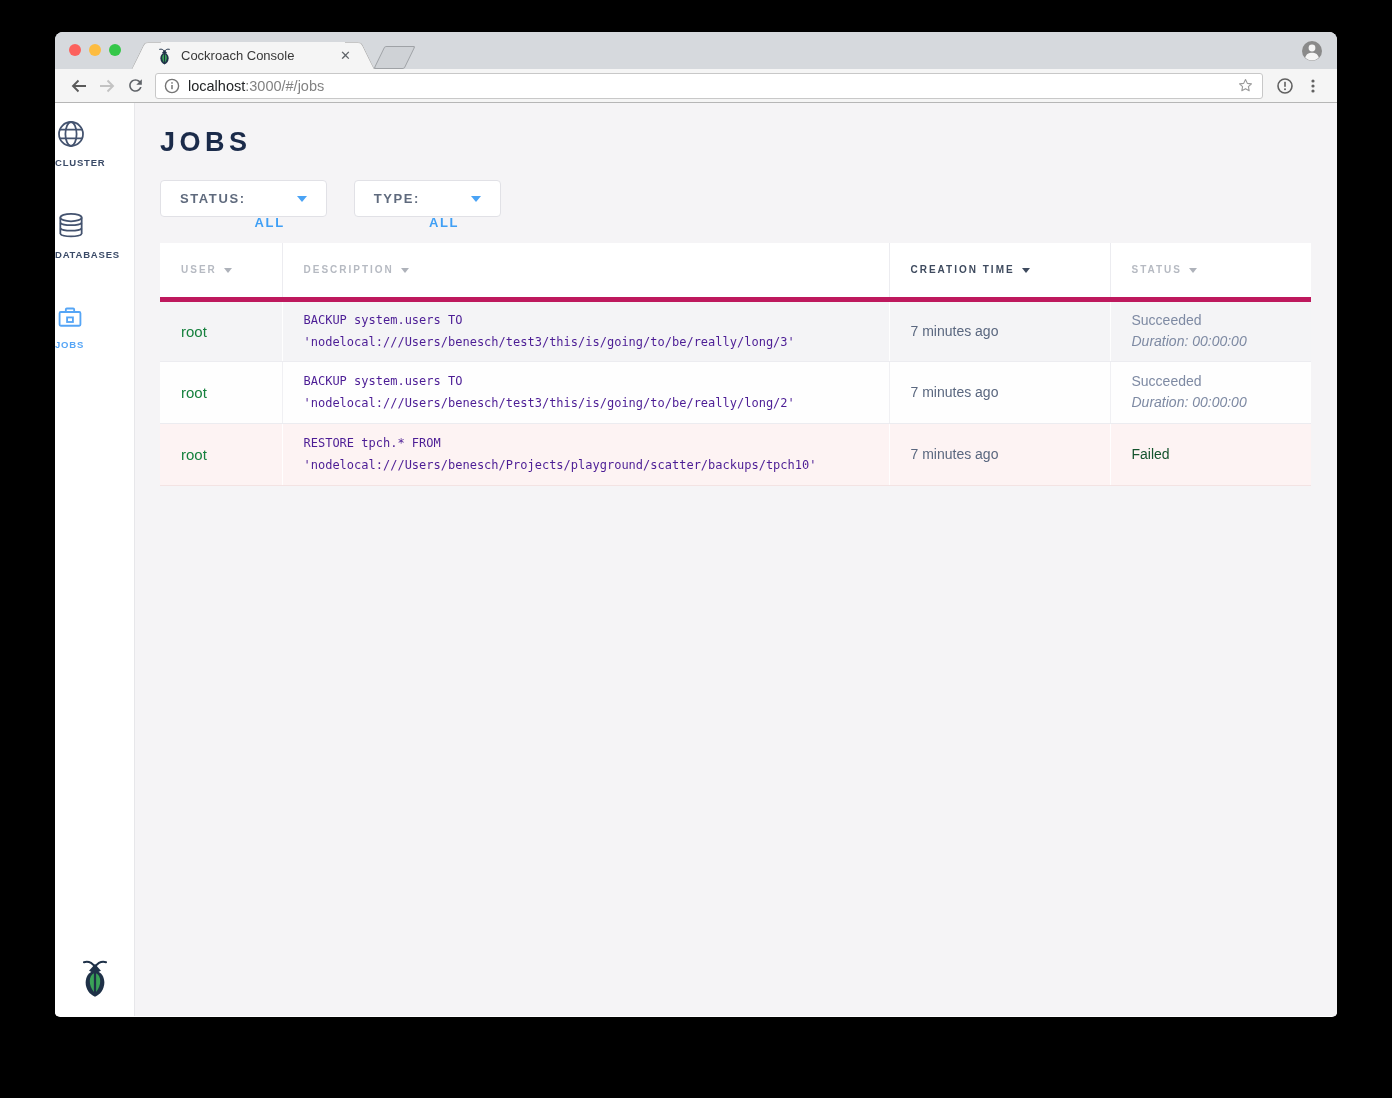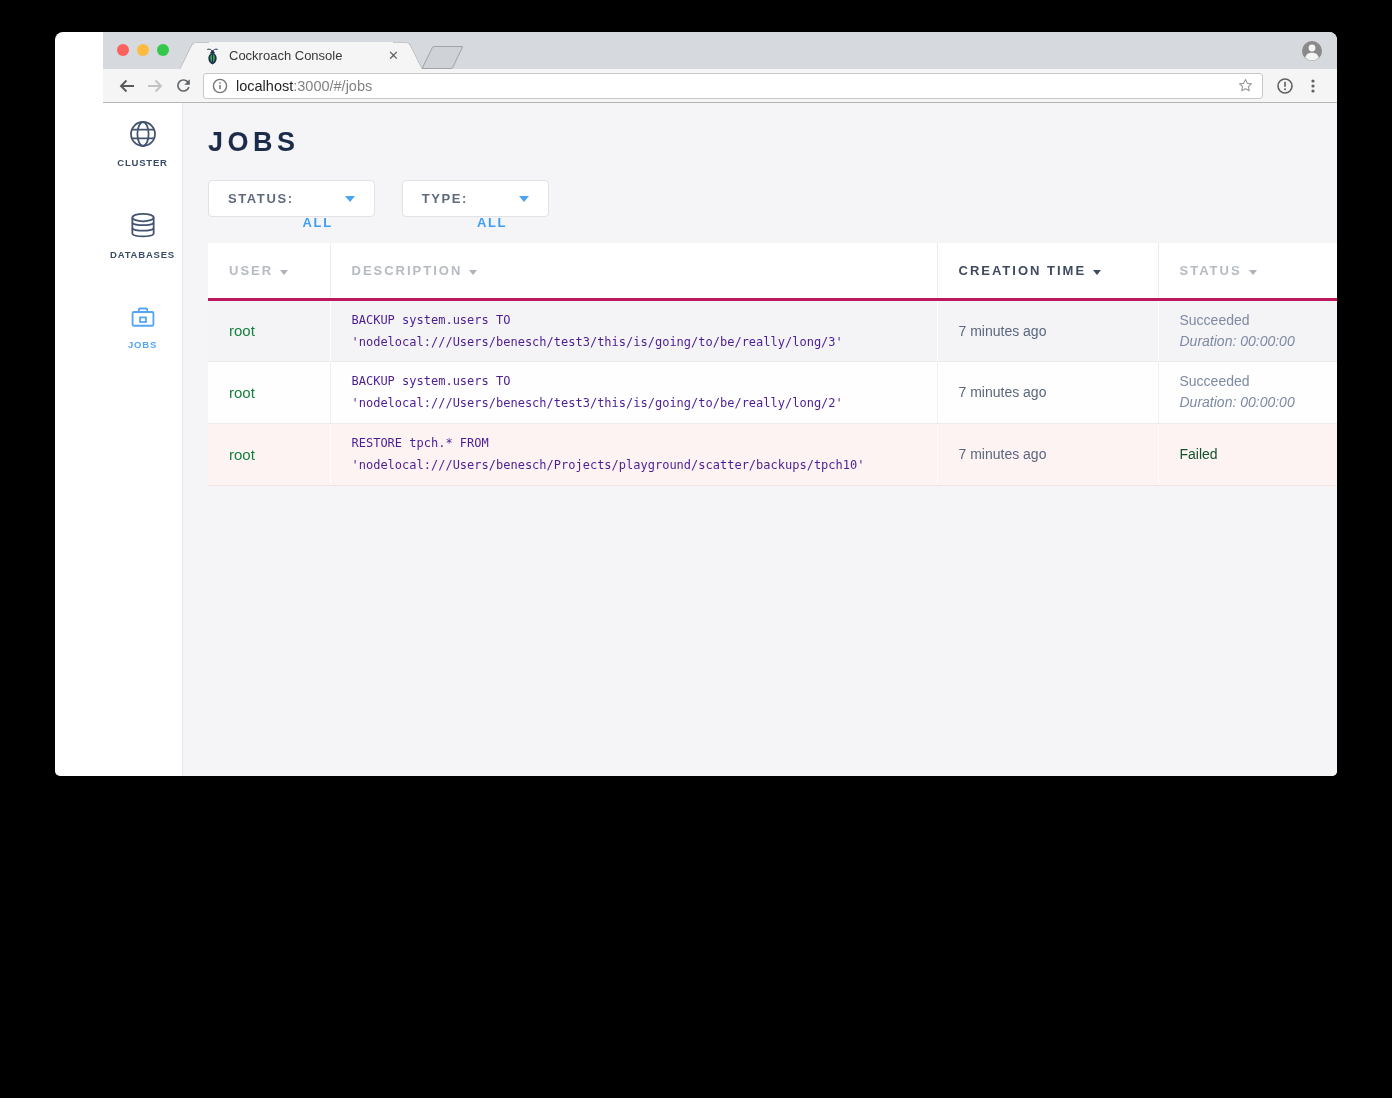--- a/index.html
+++ b/index.html
@@ -1,19 +1,19 @@
 <!DOCTYPE html>
 <html><head>
 <meta charset="utf-8">
 <style>
   * { box-sizing: border-box; margin: 0; padding: 0; }
   html,body { width:1392px; height:1098px; background:#000; font-family:"Liberation Sans", sans-serif; }
 
-  .window { position:absolute; left:55px; top:32px; width:1282px; height:744px;
-            border-radius:8px 8px 5px 5px; overflow:hidden; background:#fff;padding-left:48px; }
+  .window { position:absolute; left:55px; top:32px; width:1282px; height:985px;
+            border-radius:8px 8px 5px 5px; overflow:hidden; background:#fff; }
 
   
   .tabstrip { position:relative; height:37px; background:#d6d9dd; }
   .traffic { position:absolute; left:14px; top:12px; display:flex; gap:8px; }
   .light { width:12px; height:12px; border-radius:50%; }
   .light.red { background:#fc615d; } .light.yellow { background:#fdbc40; } .light.green { background:#34c749; }
 
   .tab { position:absolute; left:92px; top:10px; height:27px; width:212px; background:#f5f5f5;
          display:flex; align-items:center; padding:0 6px 0 10px; }
   .tab::before, .tab::after { content:""; position:absolute; top:0; bottom:0; width:16px; background:#f5f5f5; z-index:0; }
@@ -33,43 +33,43 @@
   .navbtn { width:28px; height:28px; display:flex; align-items:center; justify-content:center; }
   .omnibox { flex:1; height:26px; background:#fff; border:1px solid #c8c8c8; border-radius:3px;
              display:flex; align-items:center; padding:0 8px; margin:0 8px 0 6px; }
   .url { flex:1; font-size:14.5px; margin-left:8px; white-space:nowrap; overflow:hidden; }
   .url-host { color:#222426; }
   .url-rest { color:#828282; }
 
   
   .app { display:flex; height:913px; }
   .sidebar { width:80px; background:#fff; border-right:1px solid #e7e7ea; position:relative; flex-shrink:0; }
-  .side-item { display:flex; flex-direction:column; align-items:center; cursor:pointer; }
+  .side-item { display:flex; flex-direction:column; cursor:pointer; }
   .side-item.first { margin-top:15px; }
   .side-item + .side-item { margin-top:42px; }
   .side-label { margin-top:7px; font-size:9.5px; font-weight:bold; letter-spacing:0.8px; color:#3a4a67; }
   .side-item.active .side-label { color:#55a5f6; }
   .side-logo { position:absolute; bottom:18px; left:0; right:0; display:flex; justify-content:center; }
 
   .content { flex:1; background:#f5f4f6; padding:24px 26px 0 25px; overflow:hidden; }
   .page-title { font-size:27px; font-weight:bold; letter-spacing:4.5px; color:#1b2b4a; }
 
   .filters { display:flex; margin-top:22px; gap:27px; }
   .filter-btn { height:37px; background:#fff; border:1px solid #e1e1e6; border-radius:4px;
                 display:flex; align-items:center; padding:0 19px; cursor:pointer; }
   .filter-label { font-size:13px; font-weight:bold; letter-spacing:1.6px; color:#5f6a7d; }
   .filter-value { font-size:13px; font-weight:bold; letter-spacing:1.6px; color:#3f9ff5; margin-left:9px;margin-top:48px; }
   .caret-blue { width:0; height:0; border-left:5px solid transparent; border-right:5px solid transparent;
                 border-top:6px solid #4aa3f5; margin-left:12px; }
 
   
   .jobs-table { margin-top:26px; width:1151px; border-collapse:collapse; table-layout:fixed; }
   .jobs-table th { background:#fff; height:56px; text-align:left; vertical-align:middle;
-                   font-size:13px; font-weight:bold; letter-spacing:2px; color:#b6bac2;
-                   padding-left:21px; border-right:1px solid #ececf0; border-bottom:3px solid #be185d; }
+                   font-size:10px; font-weight:bold; letter-spacing:2px; color:#b6bac2;
+                   padding-left:21px; border-right:1px solid #ececf0; border-bottom:5px solid #be185d; }
   .jobs-table th:last-child { border-right:none; }
   .jobs-table th.active { color:#3e4a5e; }
   .sort-caret { display:inline-block; width:0; height:0; border-left:4px solid transparent;
                 border-right:4px solid transparent; border-top:5px solid #aeb2ba; margin-left:7px; }
   th.active .sort-caret { border-top-color:#3e4a5e; }
 
   .jobs-table td { height:62px; vertical-align:middle; padding-left:21px;
                    border-bottom:1px solid #ececf0; border-right:1px solid rgba(255,255,255,0.85); }
   .jobs-table td:last-child { border-right:none; }
   tr.tinted td { background:#f4f4f6; }

